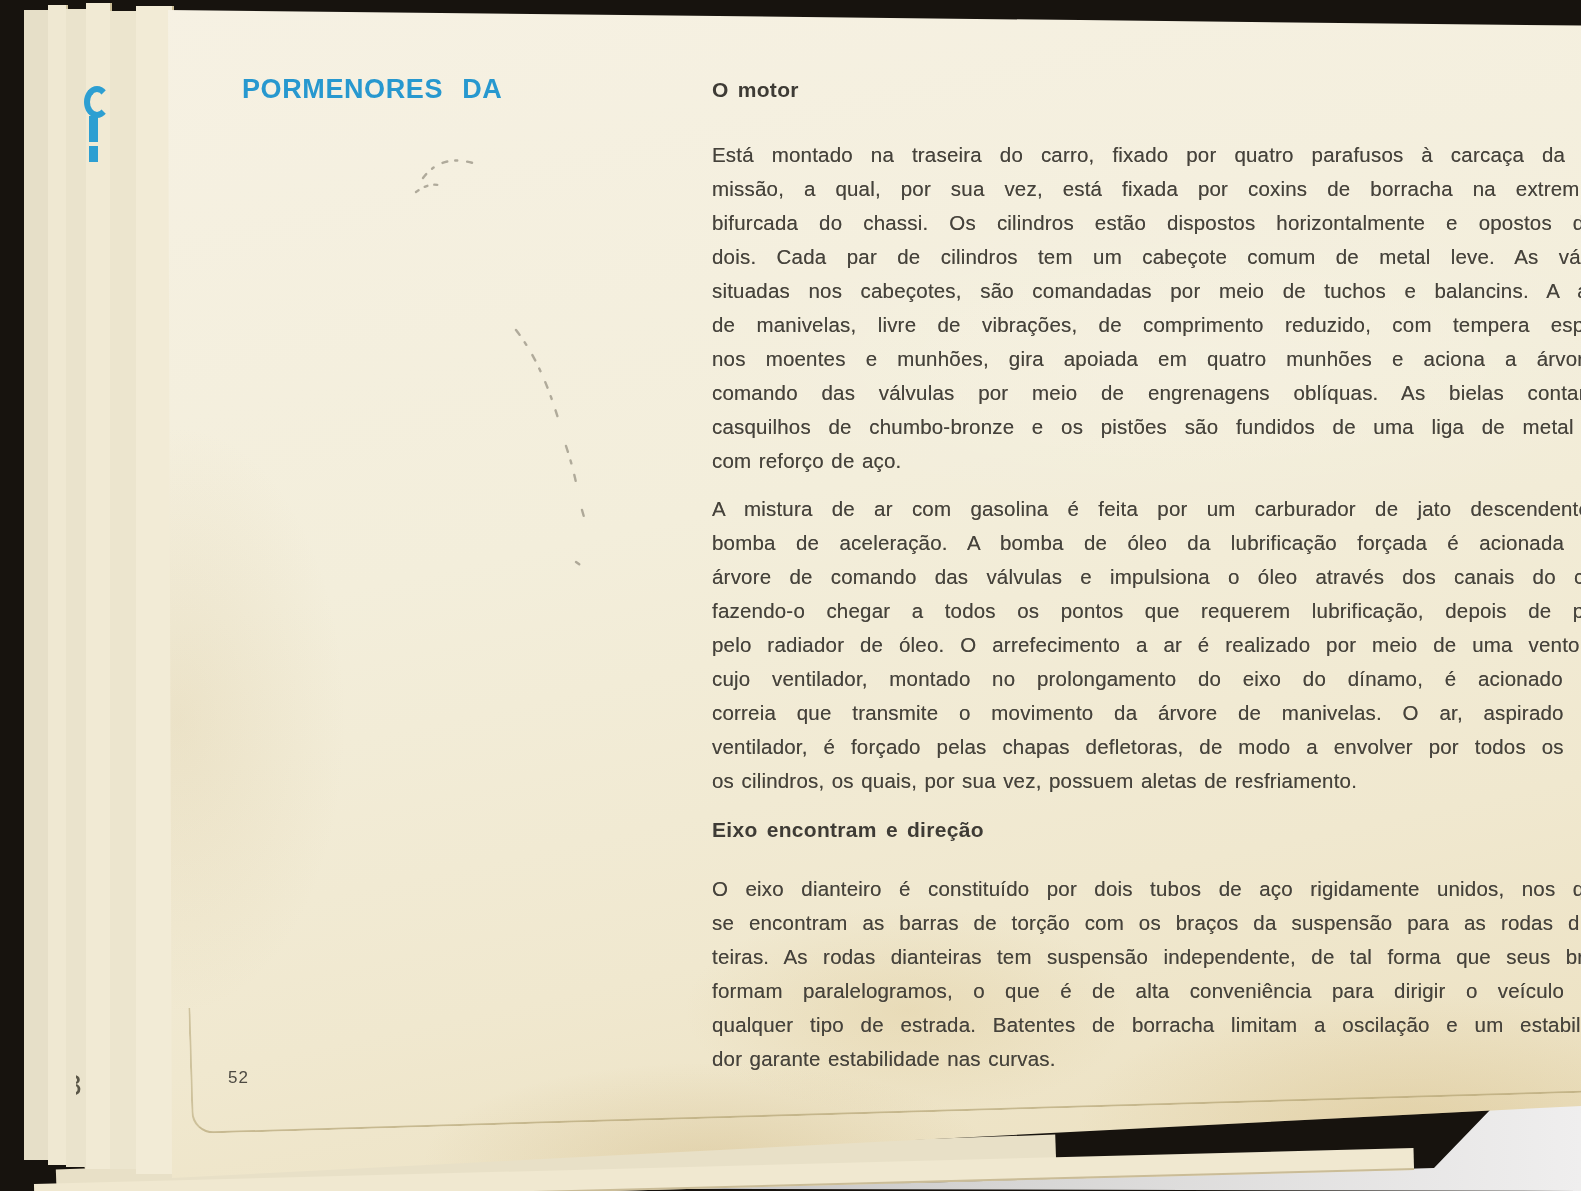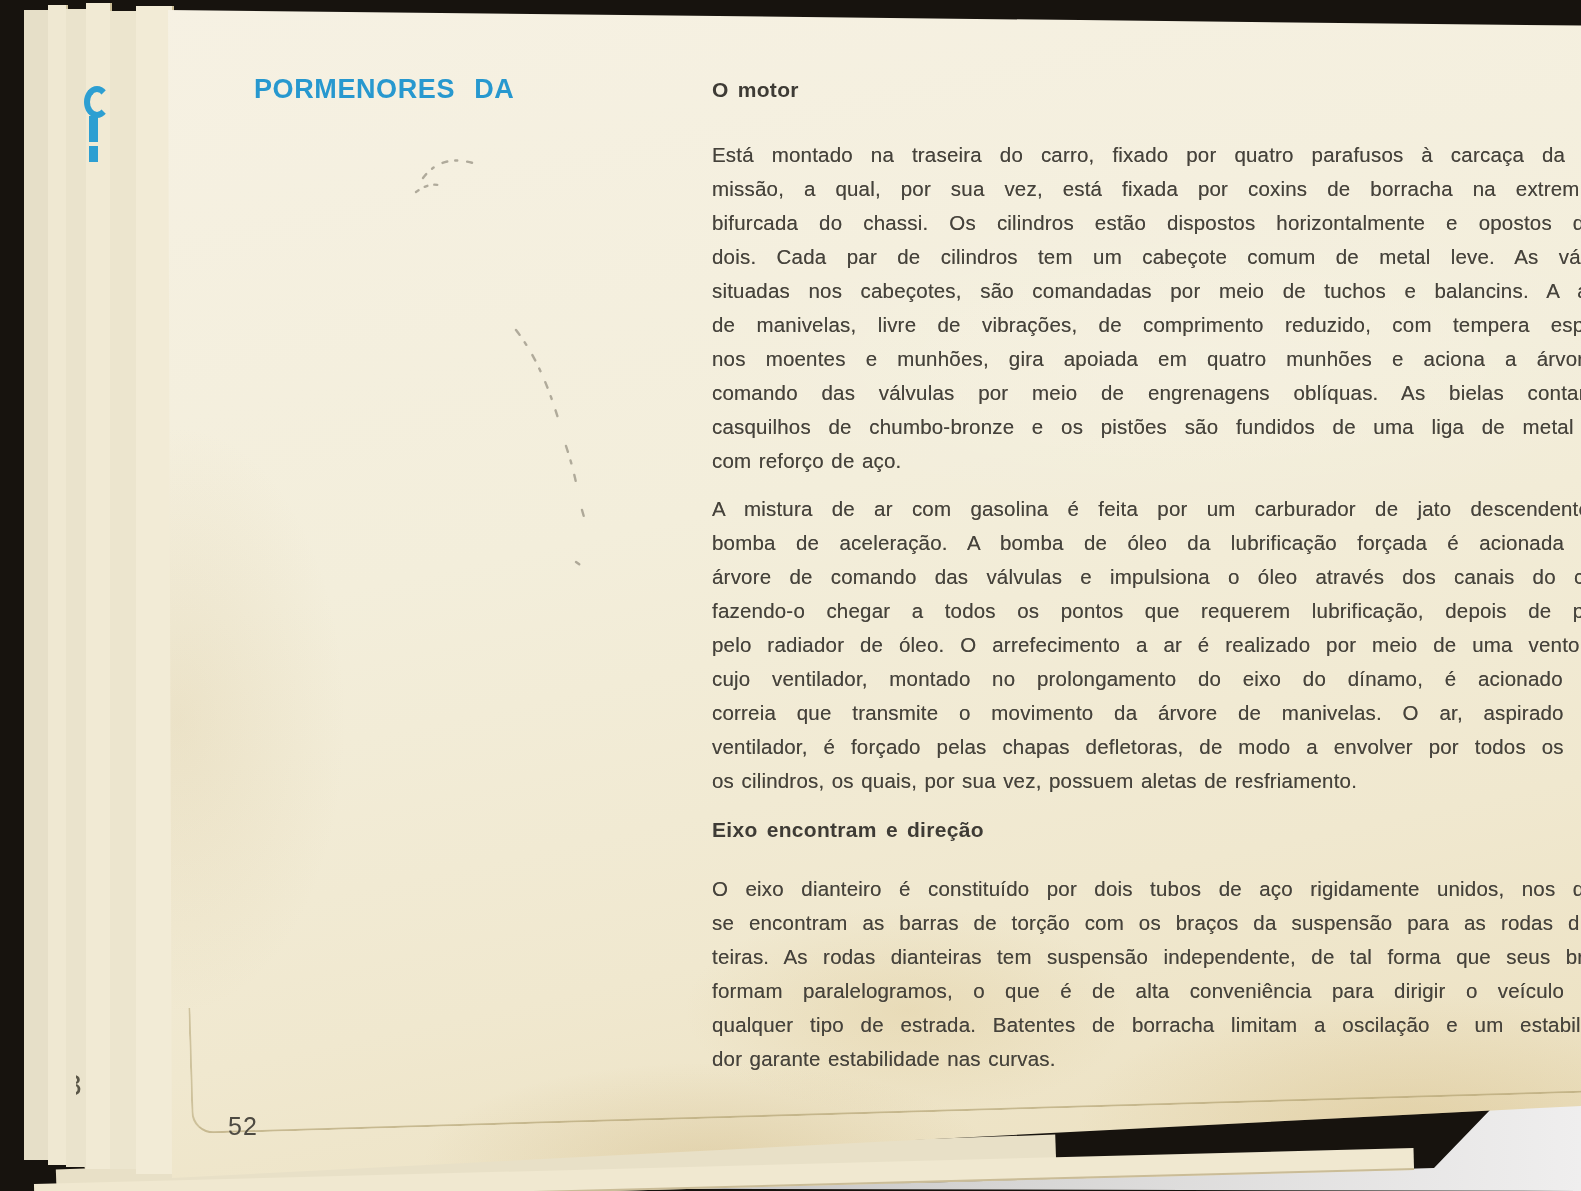--- a/index.html
+++ b/index.html
@@ -63,21 +63,21 @@
   .hairline{
     position:absolute;left:44px;top:1008px;width:1424px;height:124px;
     border-left:2px solid rgba(172,156,106,.5);
     border-bottom:2px solid rgba(172,156,106,.6);
     border-bottom-left-radius:22px;
     transform:rotate(-1.7deg);transform-origin:left bottom;
   }
 
   
   .margin-heading{
-    position:absolute;left:106px;top:70px;
+    position:absolute;left:94px;top:70px;
     color:#2798cf;font-size:27px;font-weight:bold;
     line-height:39px;letter-spacing:.6px;word-spacing:11px;
   }
 
   
   .col{position:absolute;left:564px;top:0;width:884px;}
   .sec-heading{
     position:absolute;font-size:21px;font-weight:bold;color:#3e3b35;
     letter-spacing:.3px;word-spacing:3px;white-space:nowrap;
   }
@@ -87,21 +87,21 @@
   .p1{top:138px;} .p2{top:492px;} .p3{top:872px;}
   .line{
     height:34px;line-height:34px;overflow:hidden;
     font-size:20.5px;color:#45423b;
     letter-spacing:.2px;word-spacing:1.5px;
     text-align:justify;text-align-last:justify;
     text-shadow:0 0 .5px rgba(62,57,47,.55);
   }
   .line.last{text-align:left;text-align-last:left;}
 
-  .page-number{position:absolute;left:80px;top:1068px;font-size:25px;color:#4d4a42;letter-spacing:1px;margin-top:44px;}
+  .page-number{position:absolute;left:80px;top:1068px;font-size:17px;color:#4d4a42;letter-spacing:1px;}
 
   .smudges{position:absolute;left:250px;top:130px;}
 </style>
 </head>
 <body>
 
 <div class="scanner-bed"></div>
 
 <div class="bstrip bstrip1"></div>
 <div class="bstrip bstrip2"></div>

